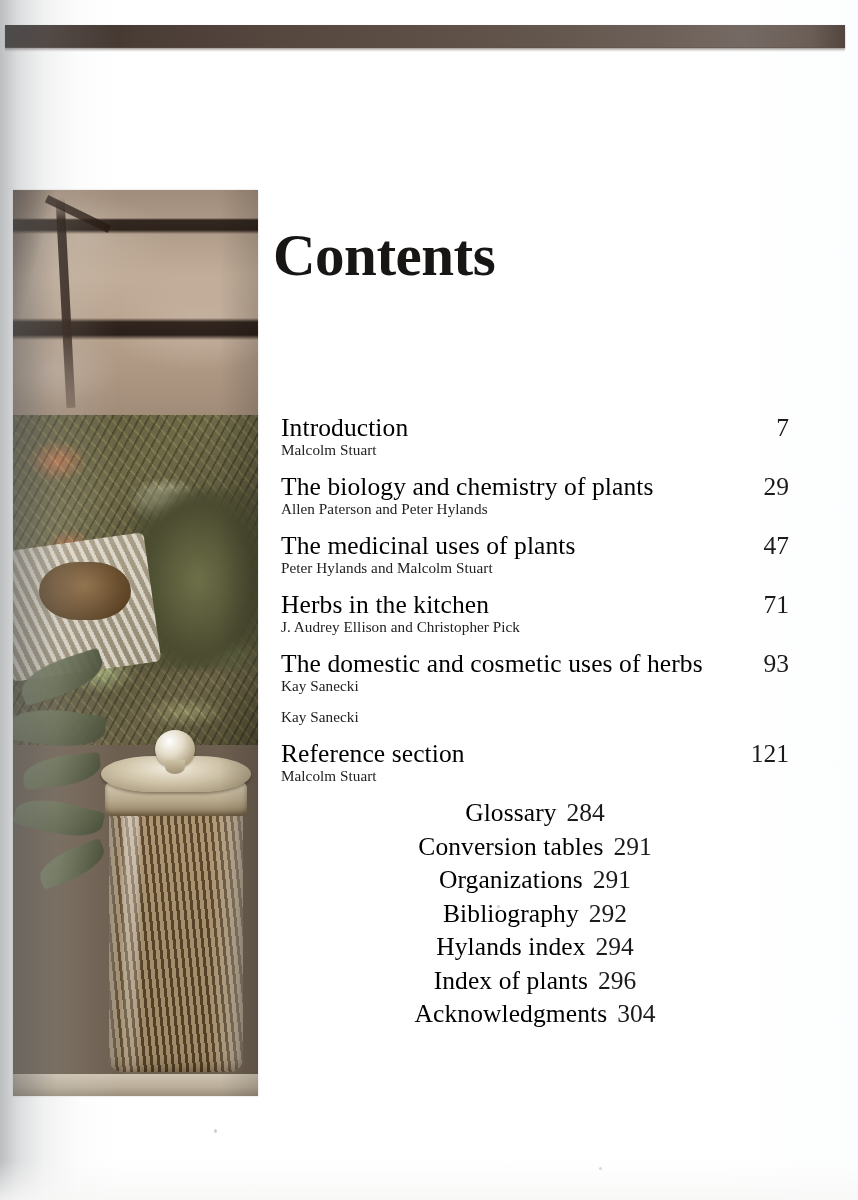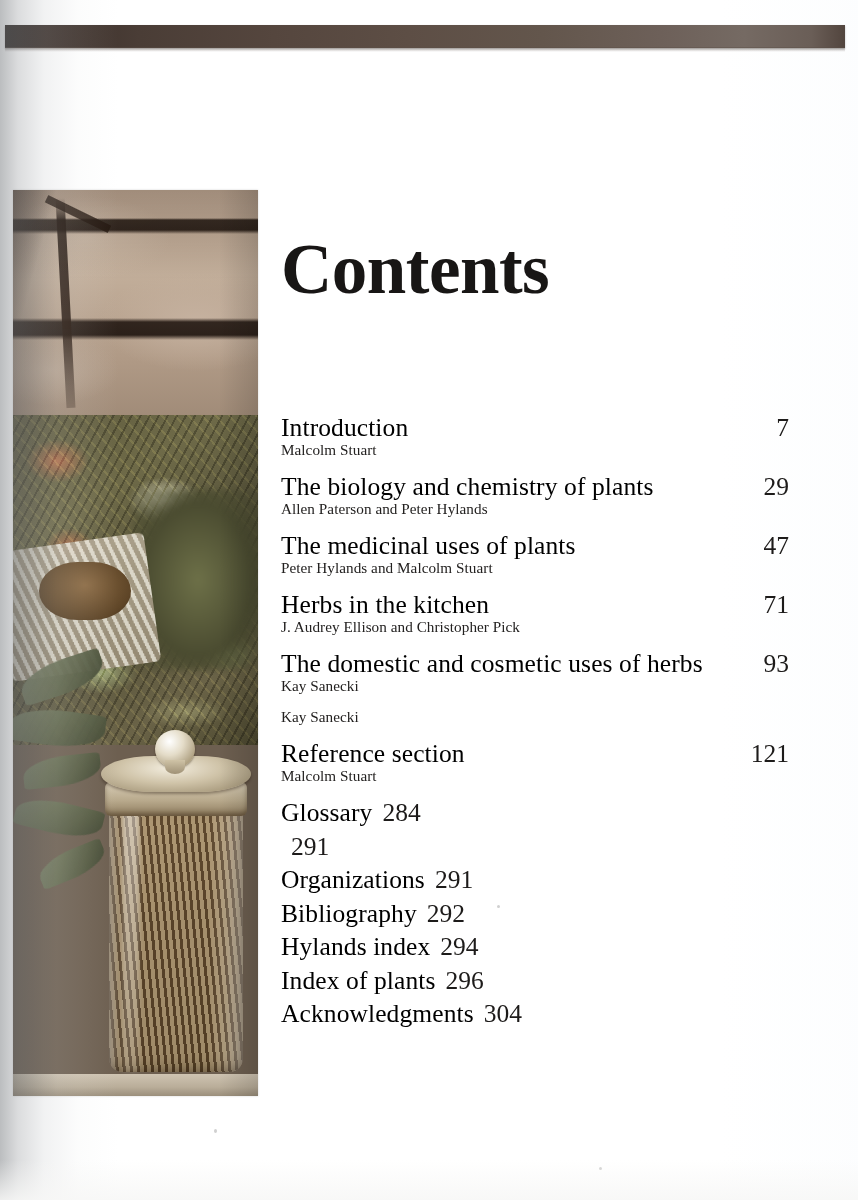--- a/index.html
+++ b/index.html
@@ -286,23 +286,23 @@
     position: absolute; inset: 0;
     background:
       linear-gradient(to right, rgba(0,0,0,0.22) 0%, rgba(0,0,0,0) 18%, rgba(0,0,0,0) 84%, rgba(0,0,0,0.14) 100%),
       linear-gradient(to bottom, rgba(0,0,0,0.12) 0%, rgba(0,0,0,0) 10%);
     pointer-events: none;
   }
 
   
   .toc-title {
     position: absolute;
-    left: 281px;
+    left: 273px;
     top: 186px;
-    font-size: 71px;
+    font-size: 59px;
     line-height: 1;
     letter-spacing: -0.5px;
     color: #181615;
     white-space: nowrap;
   }
 
   .toc-list {
     position: absolute;
     left: 281px;
     top: 414px;
@@ -337,21 +337,21 @@
     line-height: 18px;
     color: #232120;
     letter-spacing: 0.05px;
     margin-top: -1px;
   }
 
   .simple-list { margin-top: 12px; }
   .simple-row {
     display: flex;
     align-items: baseline;
-    justify-content: flex-start;
+    justify-content: center;
     white-space: nowrap;
     margin-bottom: 5.5px;
   }
   .simple-row .entry-label,
   .simple-row .entry-page { font-size: 25.5px; line-height: 28px; }
 
   
   .speck {
     position: absolute;
     background: rgba(120,120,120,0.35);
@@ -440,20 +440,21 @@
           </div>
           <div class="entry-author">Malcolm Stuart</div>
         </div>
       </div>
     <div id="backmatter" class="simple-list">
         <div class="simple-row">
           <span class="entry-label">Glossary</span>
           <span class="entry-page">284</span>
         </div>
         <div class="simple-row">
+          <span class="entry-label">Conversion tables</span>
           <span class="entry-page">291</span>
         </div>
         <div class="simple-row">
           <span class="entry-label">Organizations</span>
           <span class="entry-page">291</span>
         </div>
         <div class="simple-row">
           <span class="entry-label">Bibliography</span>
           <span class="entry-page">292</span>
         </div>

